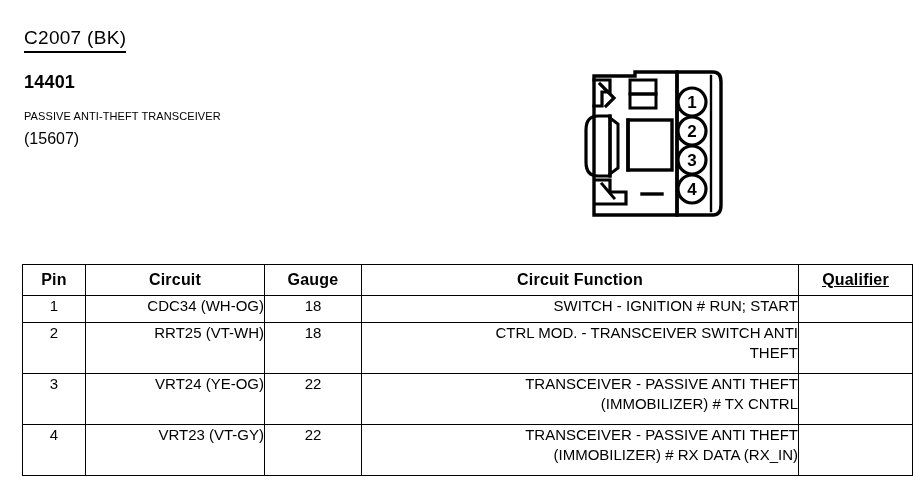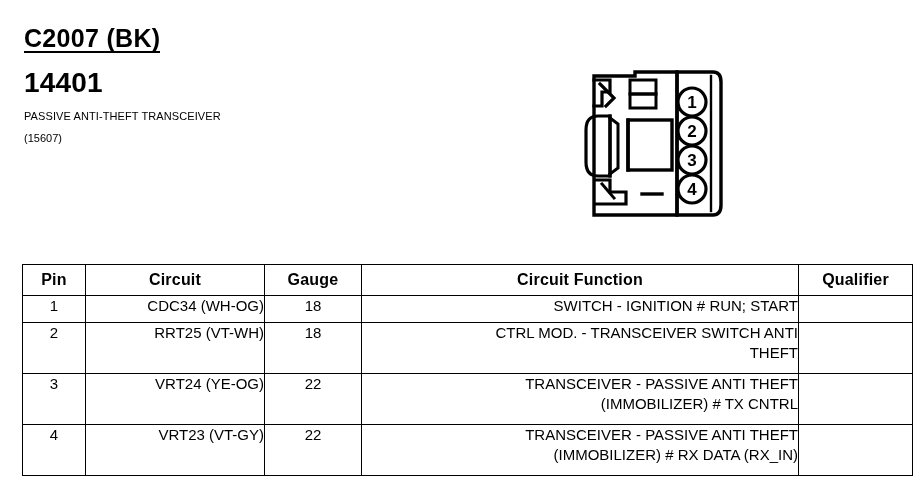--- a/index.html
+++ b/index.html
@@ -17,51 +17,51 @@
     -webkit-font-smoothing: none;
   }
 
   
   #connector-header {
     position: absolute;
     left: 24px;
     top: 26px;
   }
   #connector-id {
-    font-size: 25px;
-    font-weight: bold;
+    font-size: 19px;
+    font-weight: normal;
     letter-spacing: 0.3px;
     line-height: 24px;
     display: inline-block;
     border-bottom: 2.5px solid #000;
     padding-bottom: 1px;
   }
   #part-number {
     position: absolute;
     left: 24px;
     top: 71px;
-    font-size: 28px;
+    font-size: 18px;
     font-weight: bold;
     letter-spacing: 0.2px;
     line-height: 23px;
   }
   #component-name {
     position: absolute;
     left: 24px;
     top: 107px;
     font-size: 11px;
     letter-spacing: 0.1px;
     line-height: 18px;
     white-space: nowrap;
   }
   #component-code {
     position: absolute;
     left: 24px;
     top: 131px;
-    font-size: 11px;
+    font-size: 16px;
     line-height: 15px;
   }
 
   
   #connector-illustration {
     position: absolute;
     left: 580px;
     top: 58px;
     width: 160px;
     height: 170px;
@@ -92,21 +92,21 @@
     text-align: center;
     height: 30px;
     vertical-align: middle;
     letter-spacing: 0.2px;
   }
   
   .col-pin       { width: 62px; }
   .col-circuit   { width: 178px; }
   .col-gauge     { width: 96px; }
   .col-function  { width: 436px; }
-  .col-qualifier { width: 113px; }
+  .col-qualifier { width: 113px; text-decoration: underline; }
 
   .cell-pin, .cell-gauge {
     text-align: center;
   }
   .cell-circuit {
     text-align: right;
   }
   .cell-function {
     text-align: right;
     padding-left: 4px;

